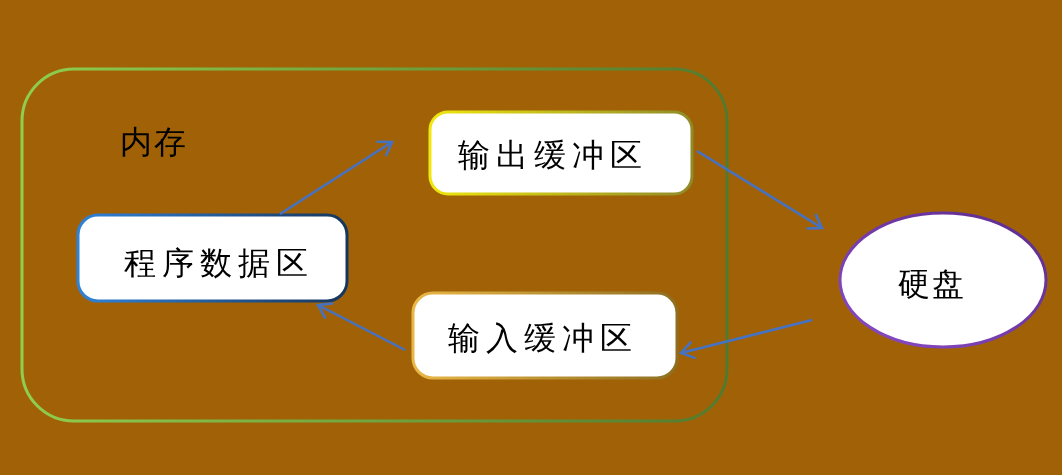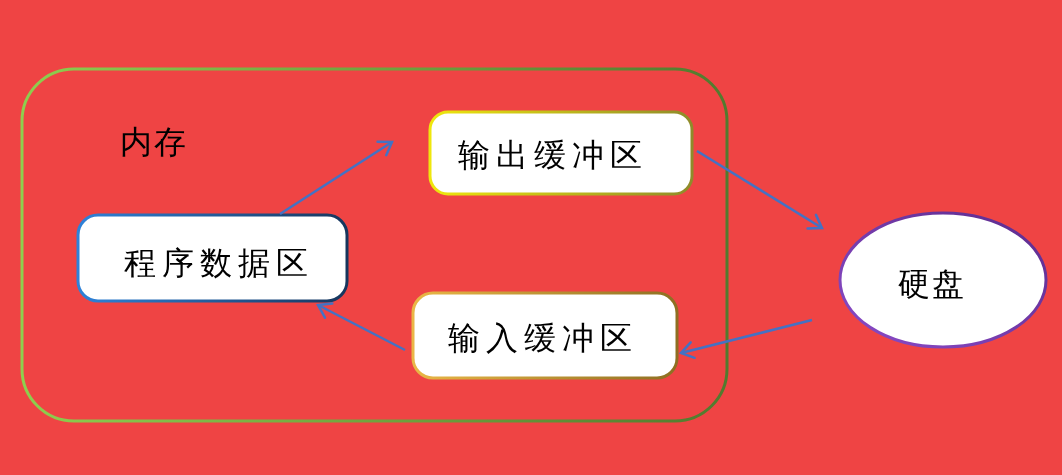--- a/index.html
+++ b/index.html
@@ -5,21 +5,21 @@
   html, body {
     margin: 0;
     padding: 0;
     background: #ffffff;
     font-family: "DejaVu Sans", "Liberation Sans", sans-serif;
   }
   .canvas {
     position: relative;
     width: 1062px;
     height: 475px;
-    background: #ef4444;
+    background: #a16207;
     overflow: hidden;
   }
   svg { display: block; }
   .node-rect {
     fill: #ffffff;
     stroke-width: 3;
   }
   .container-rect {
     fill: none;
     stroke-width: 3;

